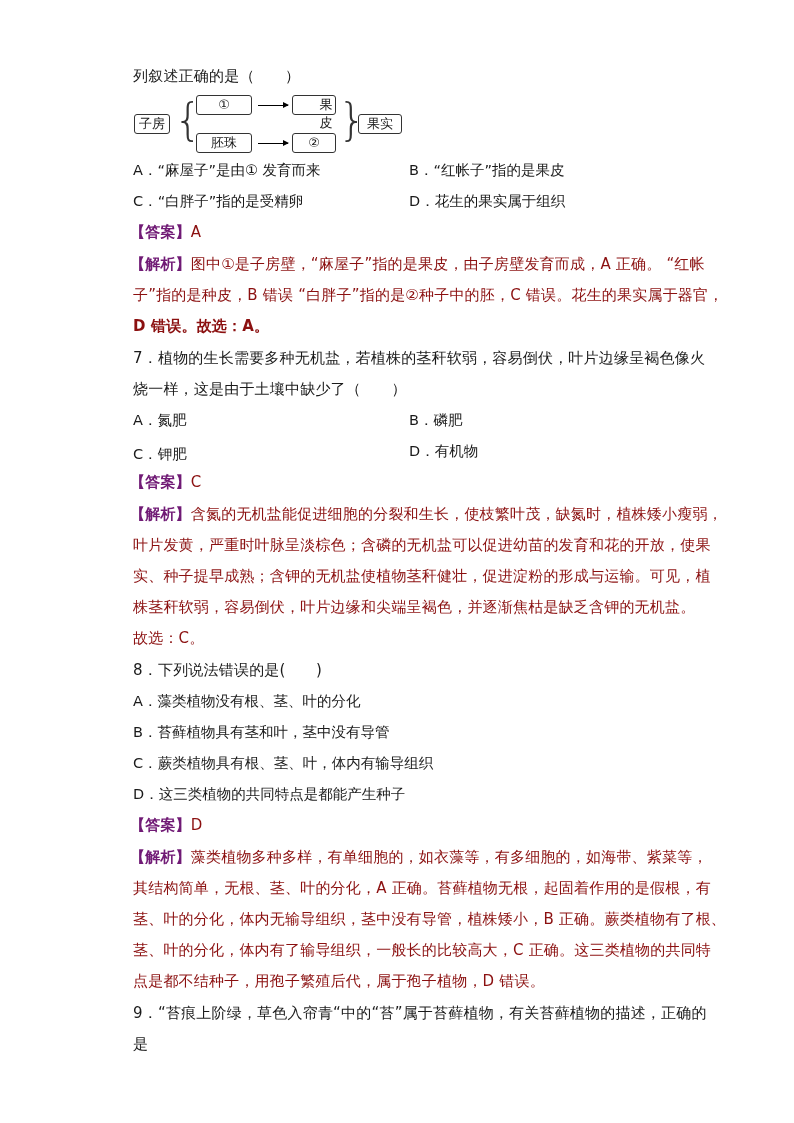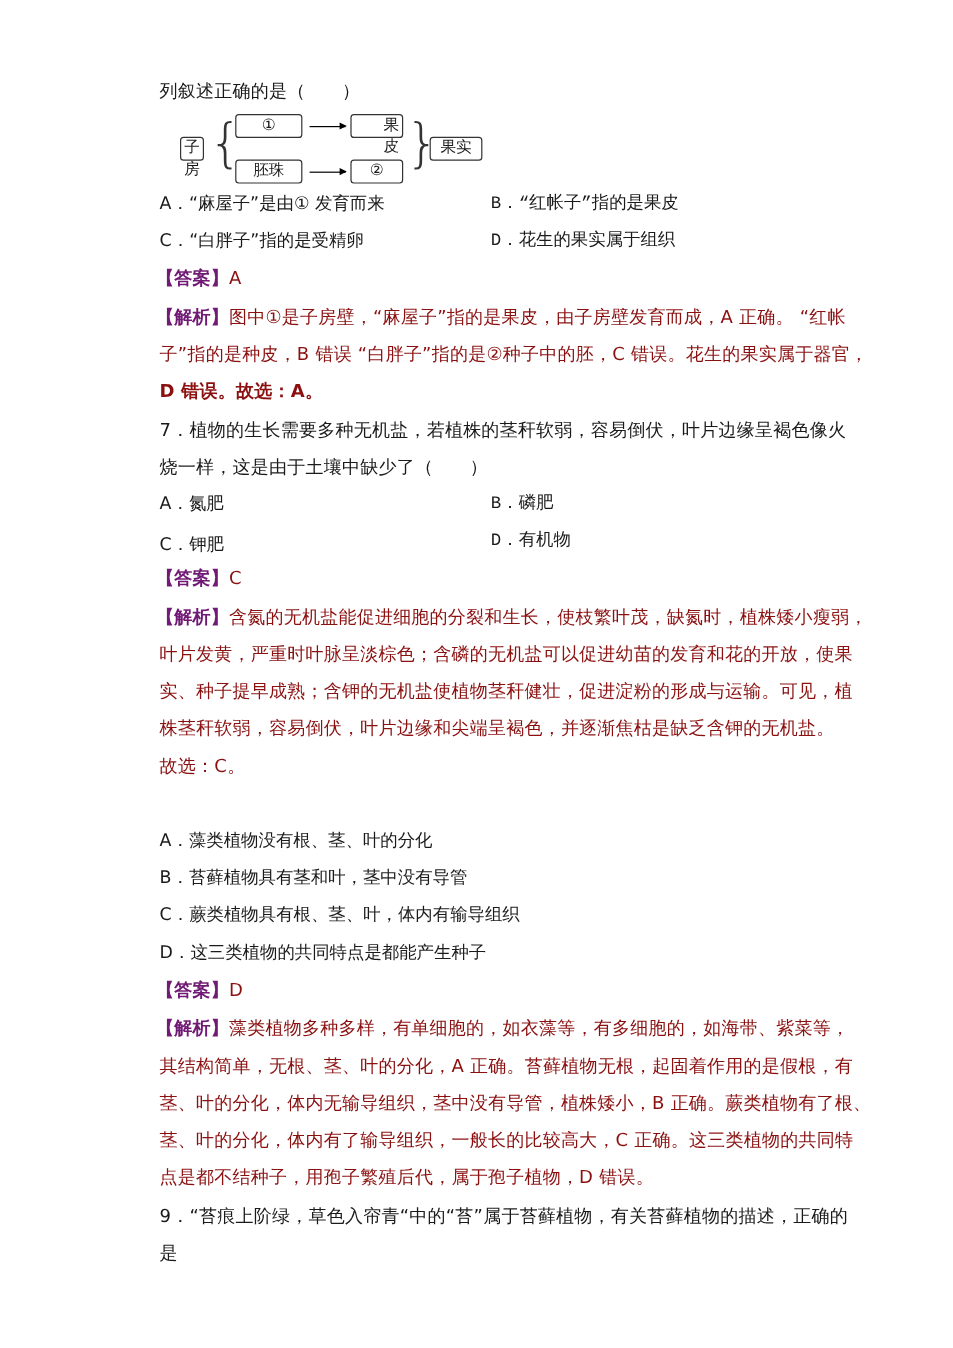--- a/index.html
+++ b/index.html
@@ -3,39 +3,39 @@
 <meta charset="utf-8">
 <style>
   html, body { margin: 0; padding: 0; background: #ffffff; }
   body { width: 794px; height: 1123px; position: relative; overflow: hidden;
          font-family: "DejaVu Sans", sans-serif; color: #1a1a1a; }
   .page { position: absolute; left: 0; top: 0; width: 794px; height: 1123px; }
   .line { position: absolute; left: 133px; font-size: 15px; line-height: 20px; white-space: nowrap; letter-spacing: 0.2px; }
   .red { color: #8b1010; }
   .bracket { color: #701a75; font-weight: bold; }
   .opt { position: absolute; font-size: 14.5px; line-height: 20px; white-space: nowrap; }
-  .opt-right { left: 409px; font-family: Liberation Mono, monospace; }
+  .opt-right { left: 409px; }
   .opt-left { left: 133px; }
   .diagram { position: absolute; left: 134px; top: 92px; width: 250px; height: 64px; }
   .dbox { position: absolute; border: 1px solid #333; border-radius: 3px; background: #fff;
           font-size: 13px; line-height: 18px; text-align: center; box-sizing: border-box; }
   .arrow { position: absolute; height: 1px; background: #000; }
   .arrow::after { content: ""; position: absolute; right: -1px; top: -3px;
                   border-left: 6px solid #000; border-top: 3.5px solid transparent; border-bottom: 3.5px solid transparent; }
   .brace { position: absolute; font-size: 44px; line-height: 44px; color: #333; font-weight: 200; }
 </style>
 </head>
 <body>
 
 <div class="page">
 
   <div class="line" style="top:66px;">列叙述正确的是（　　）</div>
 
   <div class="diagram">
-    <div class="dbox" style="left:16px; top:22px; width:20px; height:20px;">子房</div>
+    <div class="dbox" style="left:0; top:22px; width:36px; height:20px;">子房</div>
     <div class="brace" style="left:40px; top:6px;">{</div>
     <div class="dbox" style="left:62px; top:3px; width:56px; height:20px;">①</div>
     <div class="dbox" style="left:62px; top:41px; width:56px; height:20px;">胚珠</div>
     <div class="arrow" style="left:124px; top:13px; width:30px;"></div>
     <div class="arrow" style="left:124px; top:51px; width:30px;"></div>
     <div class="dbox" style="left:158px; top:3px; width:44px; height:20px;padding-left:24px;">果皮</div>
     <div class="dbox" style="left:158px; top:41px; width:44px; height:20px;">②</div>
     <div class="brace" style="left:204px; top:6px;">}</div>
     <div class="dbox" style="left:200px; top:22px; width:44px; height:20px; margin-left:24px;">果实</div>
   </div>
@@ -60,20 +60,21 @@
   <div class="opt opt-right" style="top:441px;"><span>D．</span><span>有机物</span></div>
 
   <div class="line red" style="top:472px; left:130px;"><span class="bracket">【答案】</span><span>C</span></div>
 
   <div class="line red" style="top:504px; left:130px;"><span class="bracket">【解析】</span><span>含氮的无机盐能促进细胞的分裂和生长，使枝繁叶茂，缺氮时，植株矮小瘦弱，</span></div>
   <div class="line red" style="top:535px;">叶片发黄，严重时叶脉呈淡棕色；含磷的无机盐可以促进幼苗的发育和花的开放，使果</div>
   <div class="line red" style="top:566px;">实、种子提早成熟；含钾的无机盐使植物茎秆健壮，促进淀粉的形成与运输。可见，植</div>
   <div class="line red" style="top:597px;">株茎秆软弱，容易倒伏，叶片边缘和尖端呈褐色，并逐渐焦枯是缺乏含钾的无机盐。</div>
   <div class="line red" style="top:628px;">故选：C。</div>
 
+  <div class="line" style="top:660px;">8．下列说法错误的是(　　)</div>
   <div class="opt opt-left" style="top:691px;"><span>A．</span><span>藻类植物没有根、茎、叶的分化</span></div>
   <div class="opt opt-left" style="top:722px;"><span>B．</span><span>苔藓植物具有茎和叶，茎中没有导管</span></div>
   <div class="opt opt-left" style="top:753px;"><span>C．</span><span>蕨类植物具有根、茎、叶，体内有输导组织</span></div>
   <div class="opt opt-left" style="top:784px;"><span>D．</span><span>这三类植物的共同特点是都能产生种子</span></div>
 
   <div class="line red" style="top:815px; left:130px;"><span class="bracket">【答案】</span><span>D</span></div>
 
   <div class="line red" style="top:847px; left:130px;"><span class="bracket">【解析】</span><span>藻类植物多种多样，有单细胞的，如衣藻等，有多细胞的，如海带、紫菜等，</span></div>
   <div class="line red" style="top:909px;">茎、叶的分化，体内无输导组织，茎中没有导管，植株矮小，B 正确。蕨类植物有了根、</div>
   <div class="line red" style="top:878px;">其结构简单，无根、茎、叶的分化，A 正确。苔藓植物无根，起固着作用的是假根，有</div>

